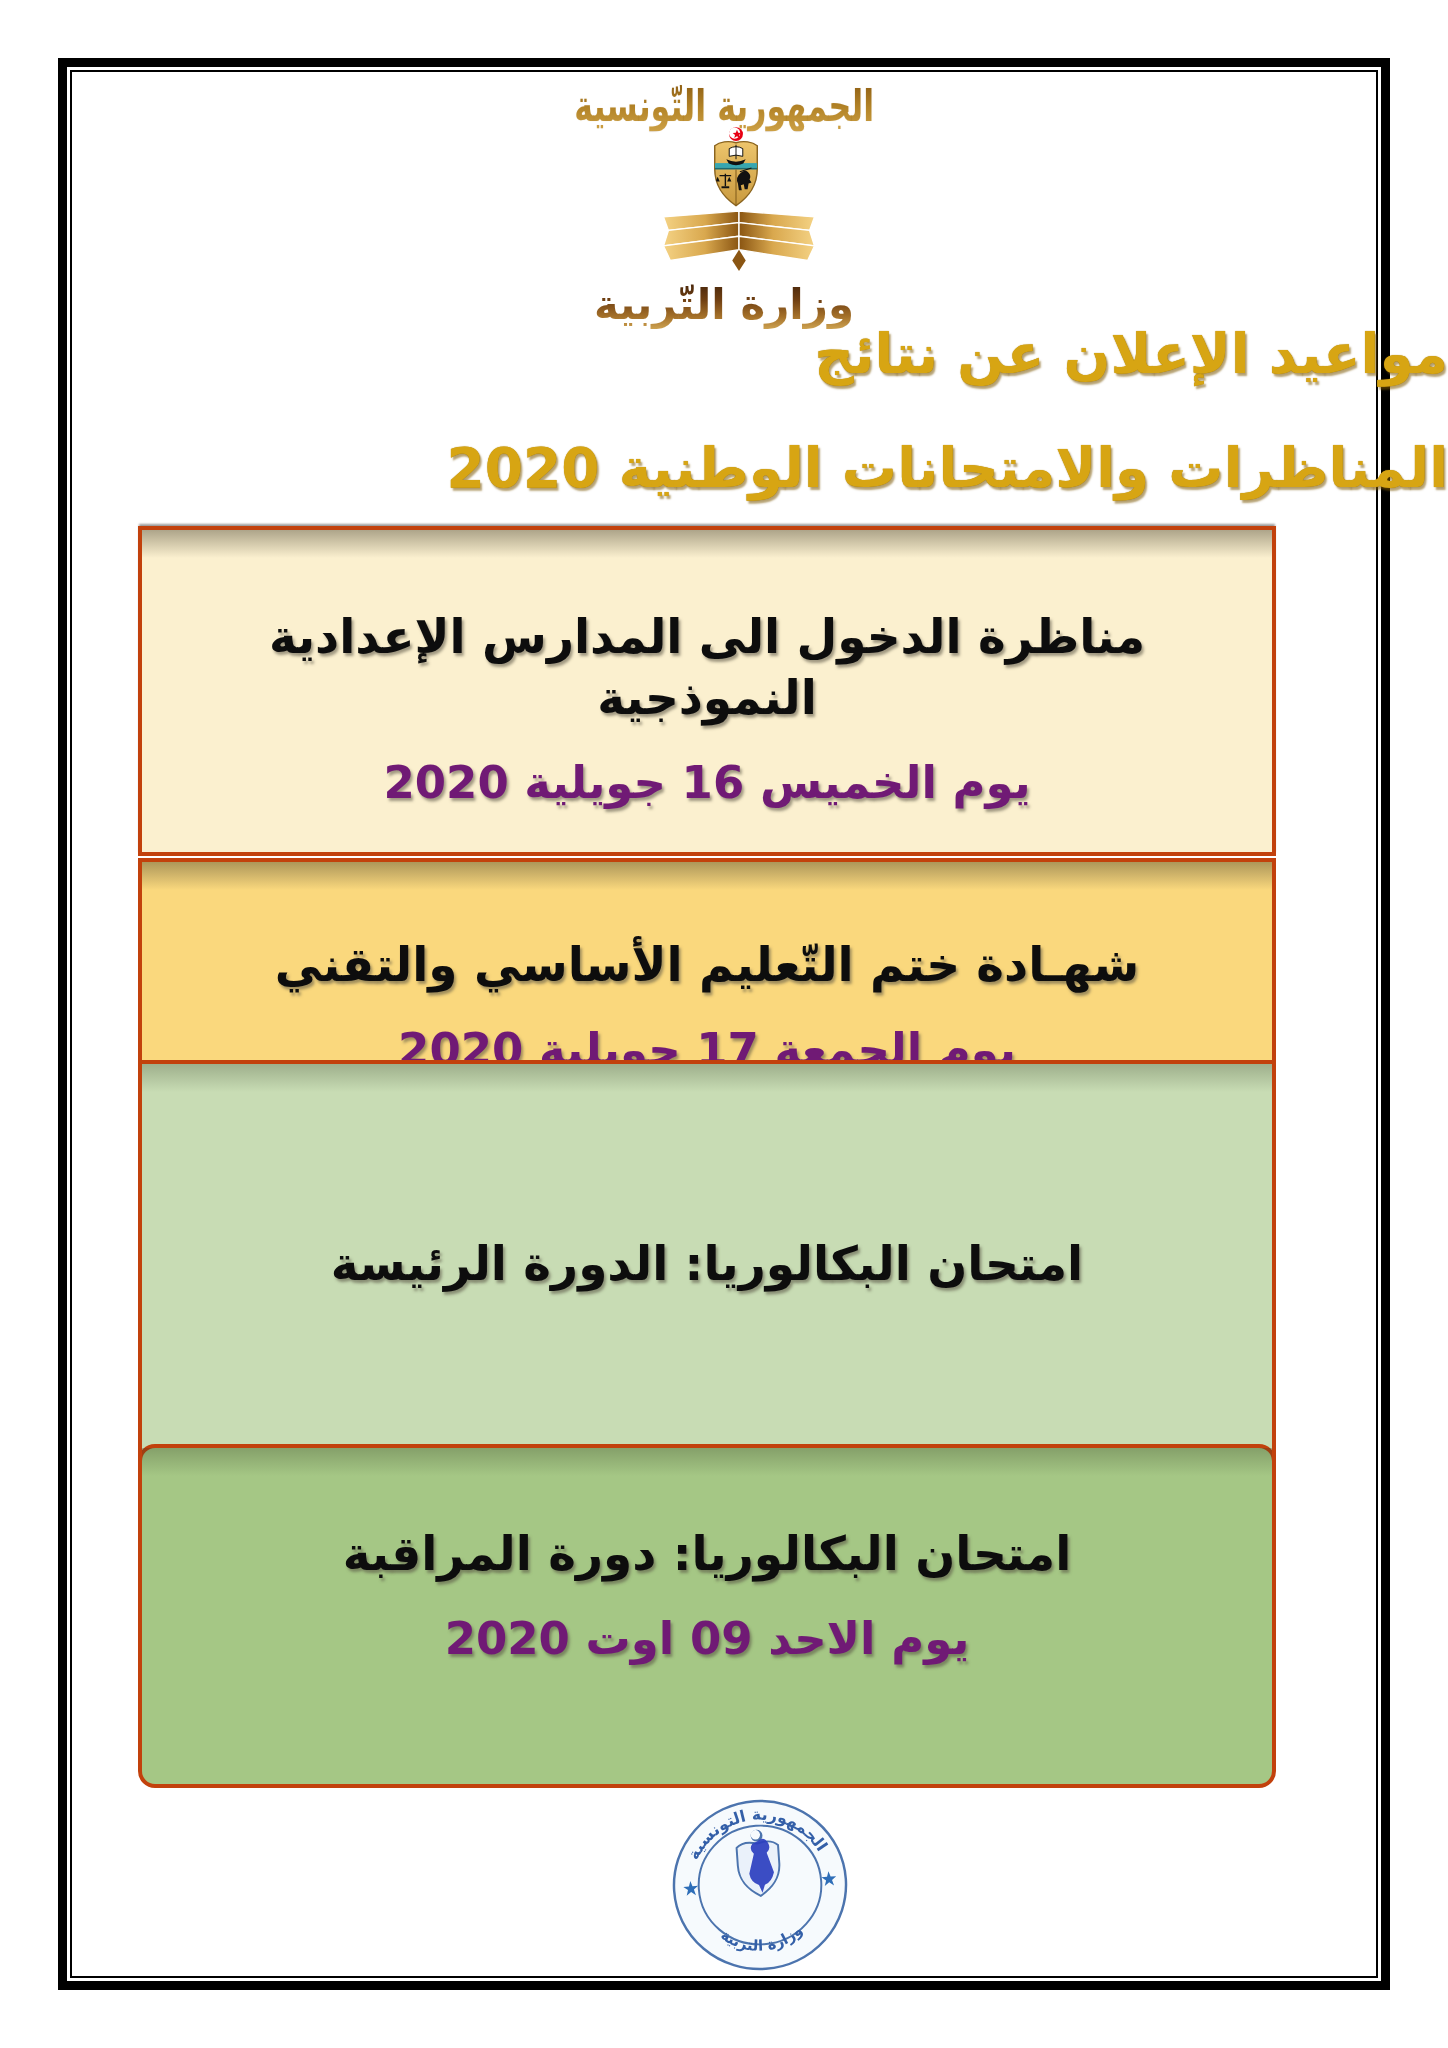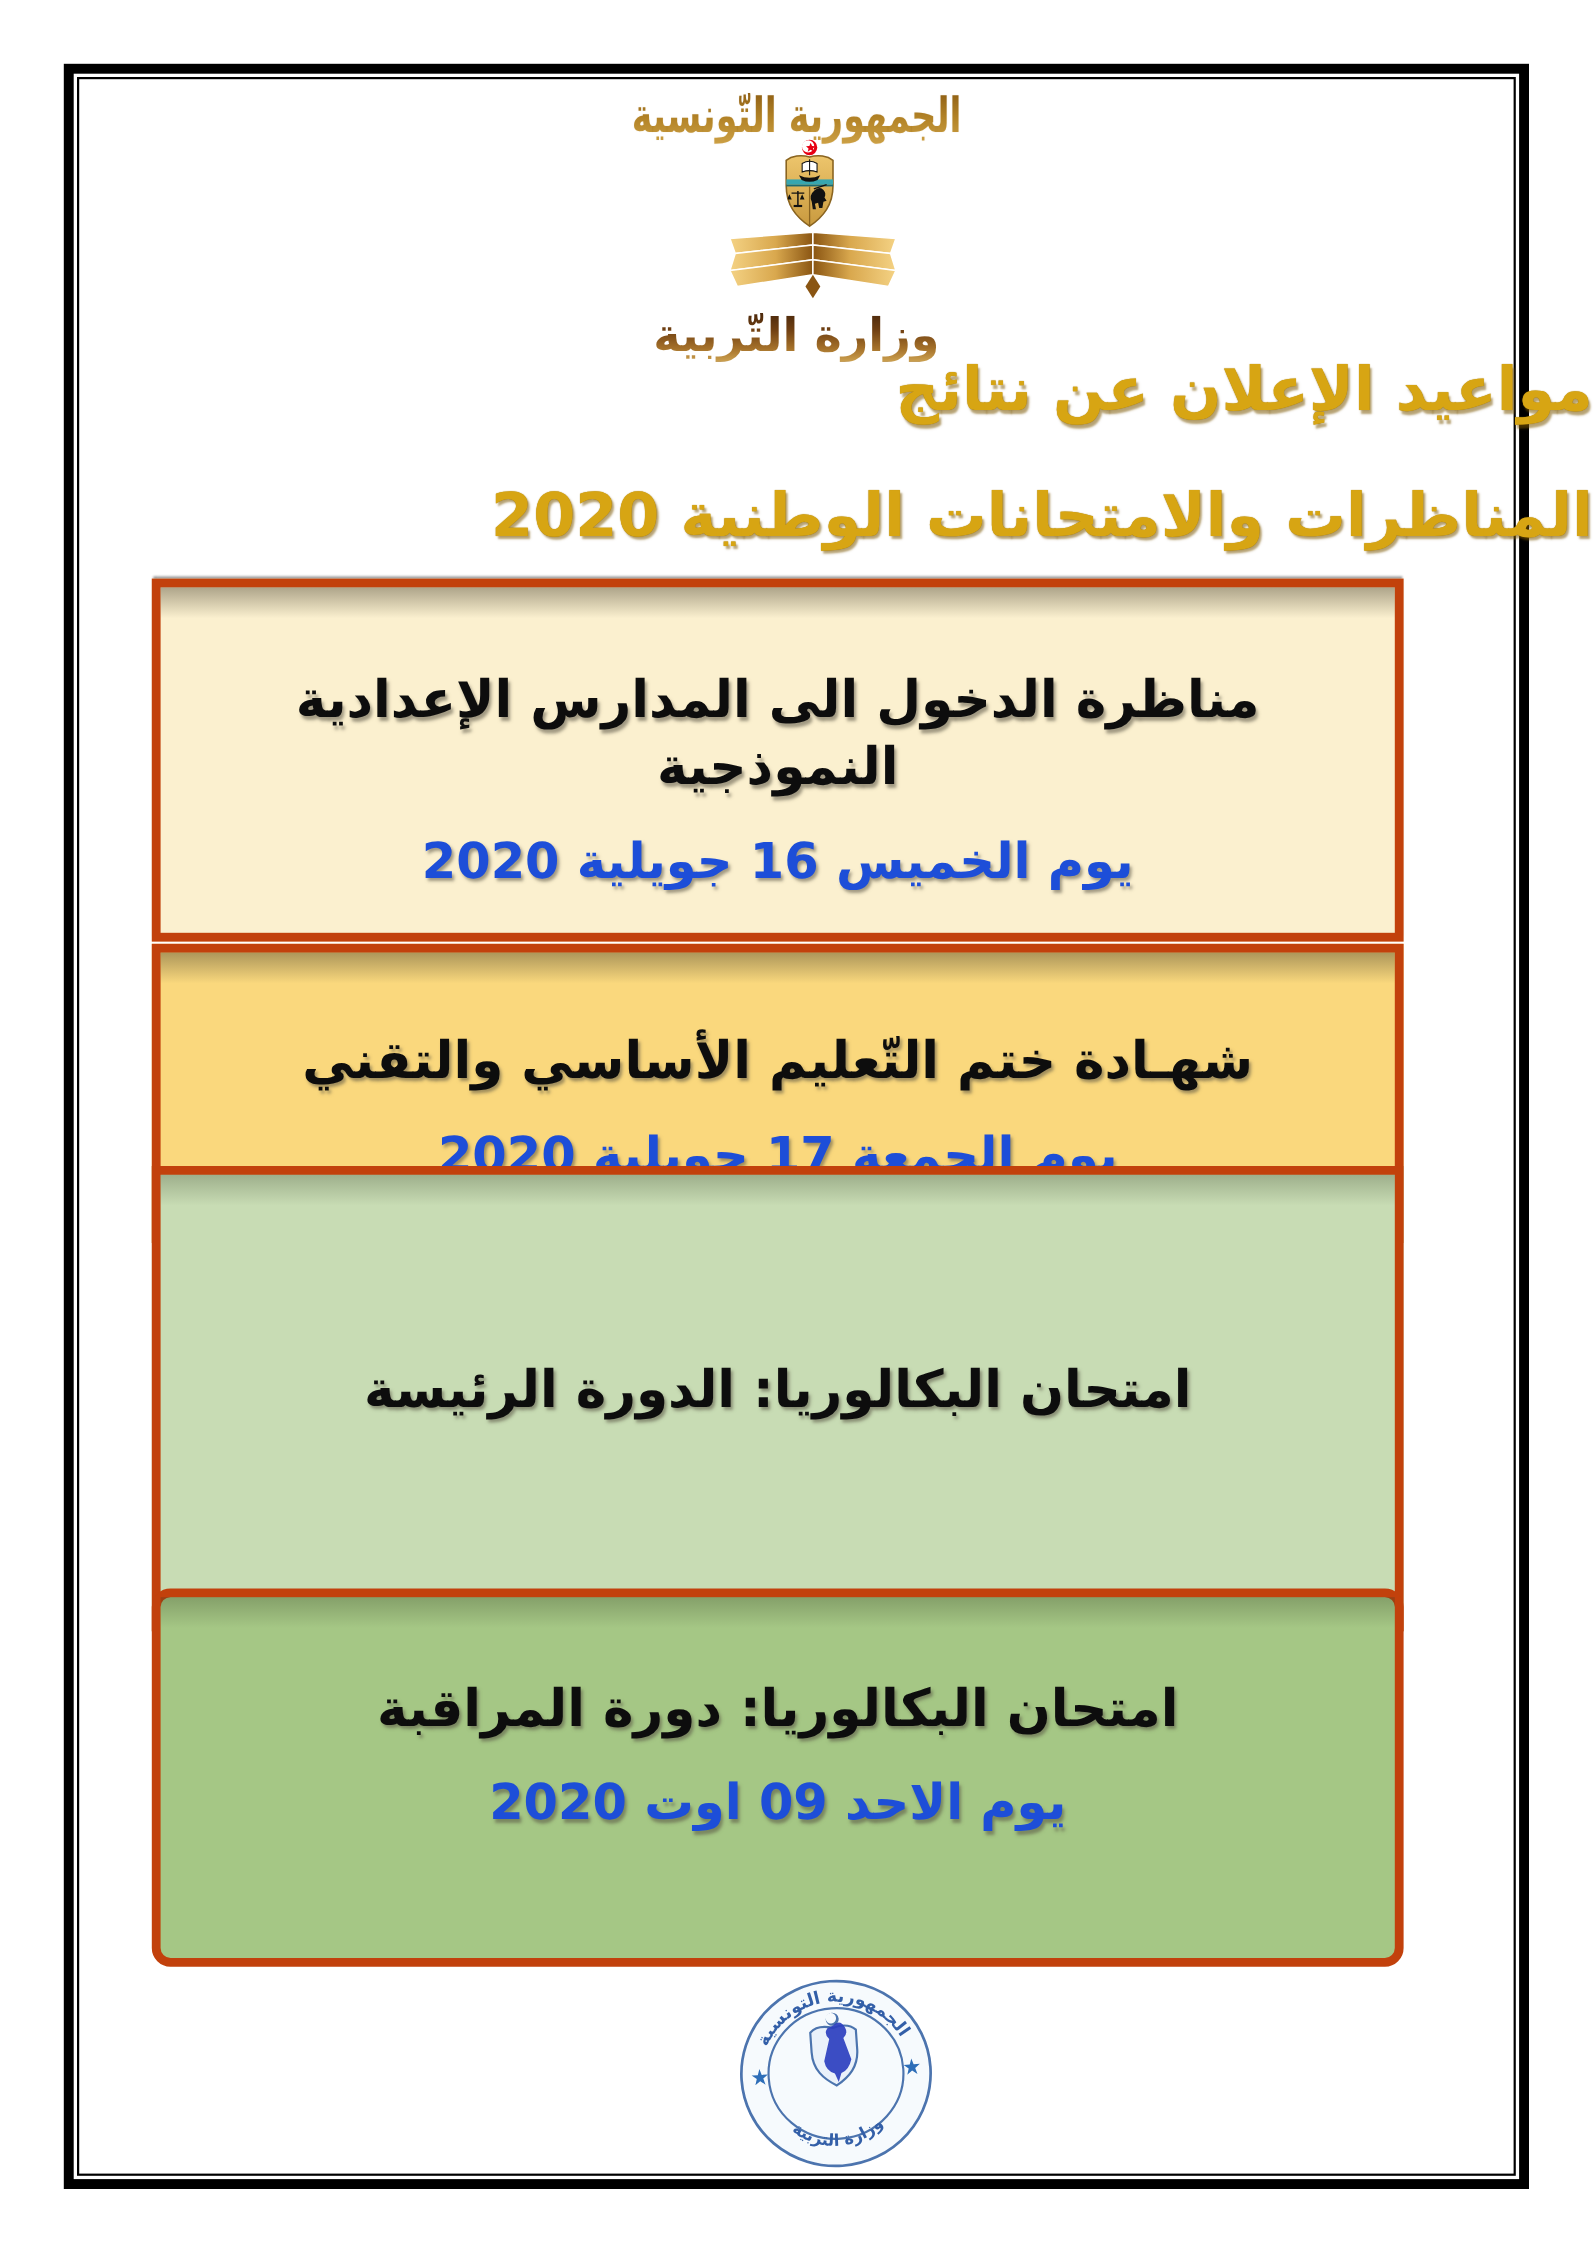--- a/index.html
+++ b/index.html
@@ -40,41 +40,41 @@
     position:absolute;left:0;width:100%;text-align:right;
     font-size:55px;font-weight:bold;color:#d7a513;
     text-shadow:2px 3px 2px rgba(122,86,0,.55), 0 0 1px #a57c08;
     letter-spacing:0;
   }
   .title1{top:322px;}
   .title2{top:436px;}
   
   .box{
     position:absolute;left:138px;width:1138px;box-sizing:border-box;
-    border:8px solid #c2410c;
+    border:4px solid #c2410c;
     display:flex;flex-direction:column;align-items:center;justify-content:center;
     text-align:center;
   }
   .box::before{
     content:"";position:absolute;top:0;left:0;right:0;height:28px;
     background:linear-gradient(rgba(66,60,42,.42),rgba(66,60,42,0));
     pointer-events:none;
   }
   .box1{top:526px;height:330px;padding-top:36px;box-shadow:0 -3px 2px -1px rgba(0,0,0,.4);}
   .box2{top:858px;height:272px;padding-top:26px;}
   .box3{top:1060px;height:423px;padding-bottom:16px;}
   .box3::before,.box4::before{background:linear-gradient(rgba(50,60,35,.28),rgba(50,60,35,0));}
   .box4{top:1444px;height:344px;padding-bottom:40px;border-radius:17px;}
   .exam-name{
     font-size:47px;font-weight:bold;color:#0d0d0d;line-height:1.3;
     text-shadow:2px 3px 3px rgba(85,80,65,.55);
     max-width:1040px;
   }
   .result-date{
-    margin-top:26px;font-size:45px;font-weight:bold;color:#1d4ed8;line-height:1.3;
+    margin-top:26px;font-size:45px;font-weight:bold;color:#701a75;line-height:1.3;
     text-shadow:2px 3px 3px rgba(85,80,65,.55);
   }
   
   .stamp{position:absolute;left:668px;top:1796px;transform:rotate(-4deg);}
 </style>
 </head>
 <body>
 
 <div class="frame">
   <div class="frame-inner"></div>

